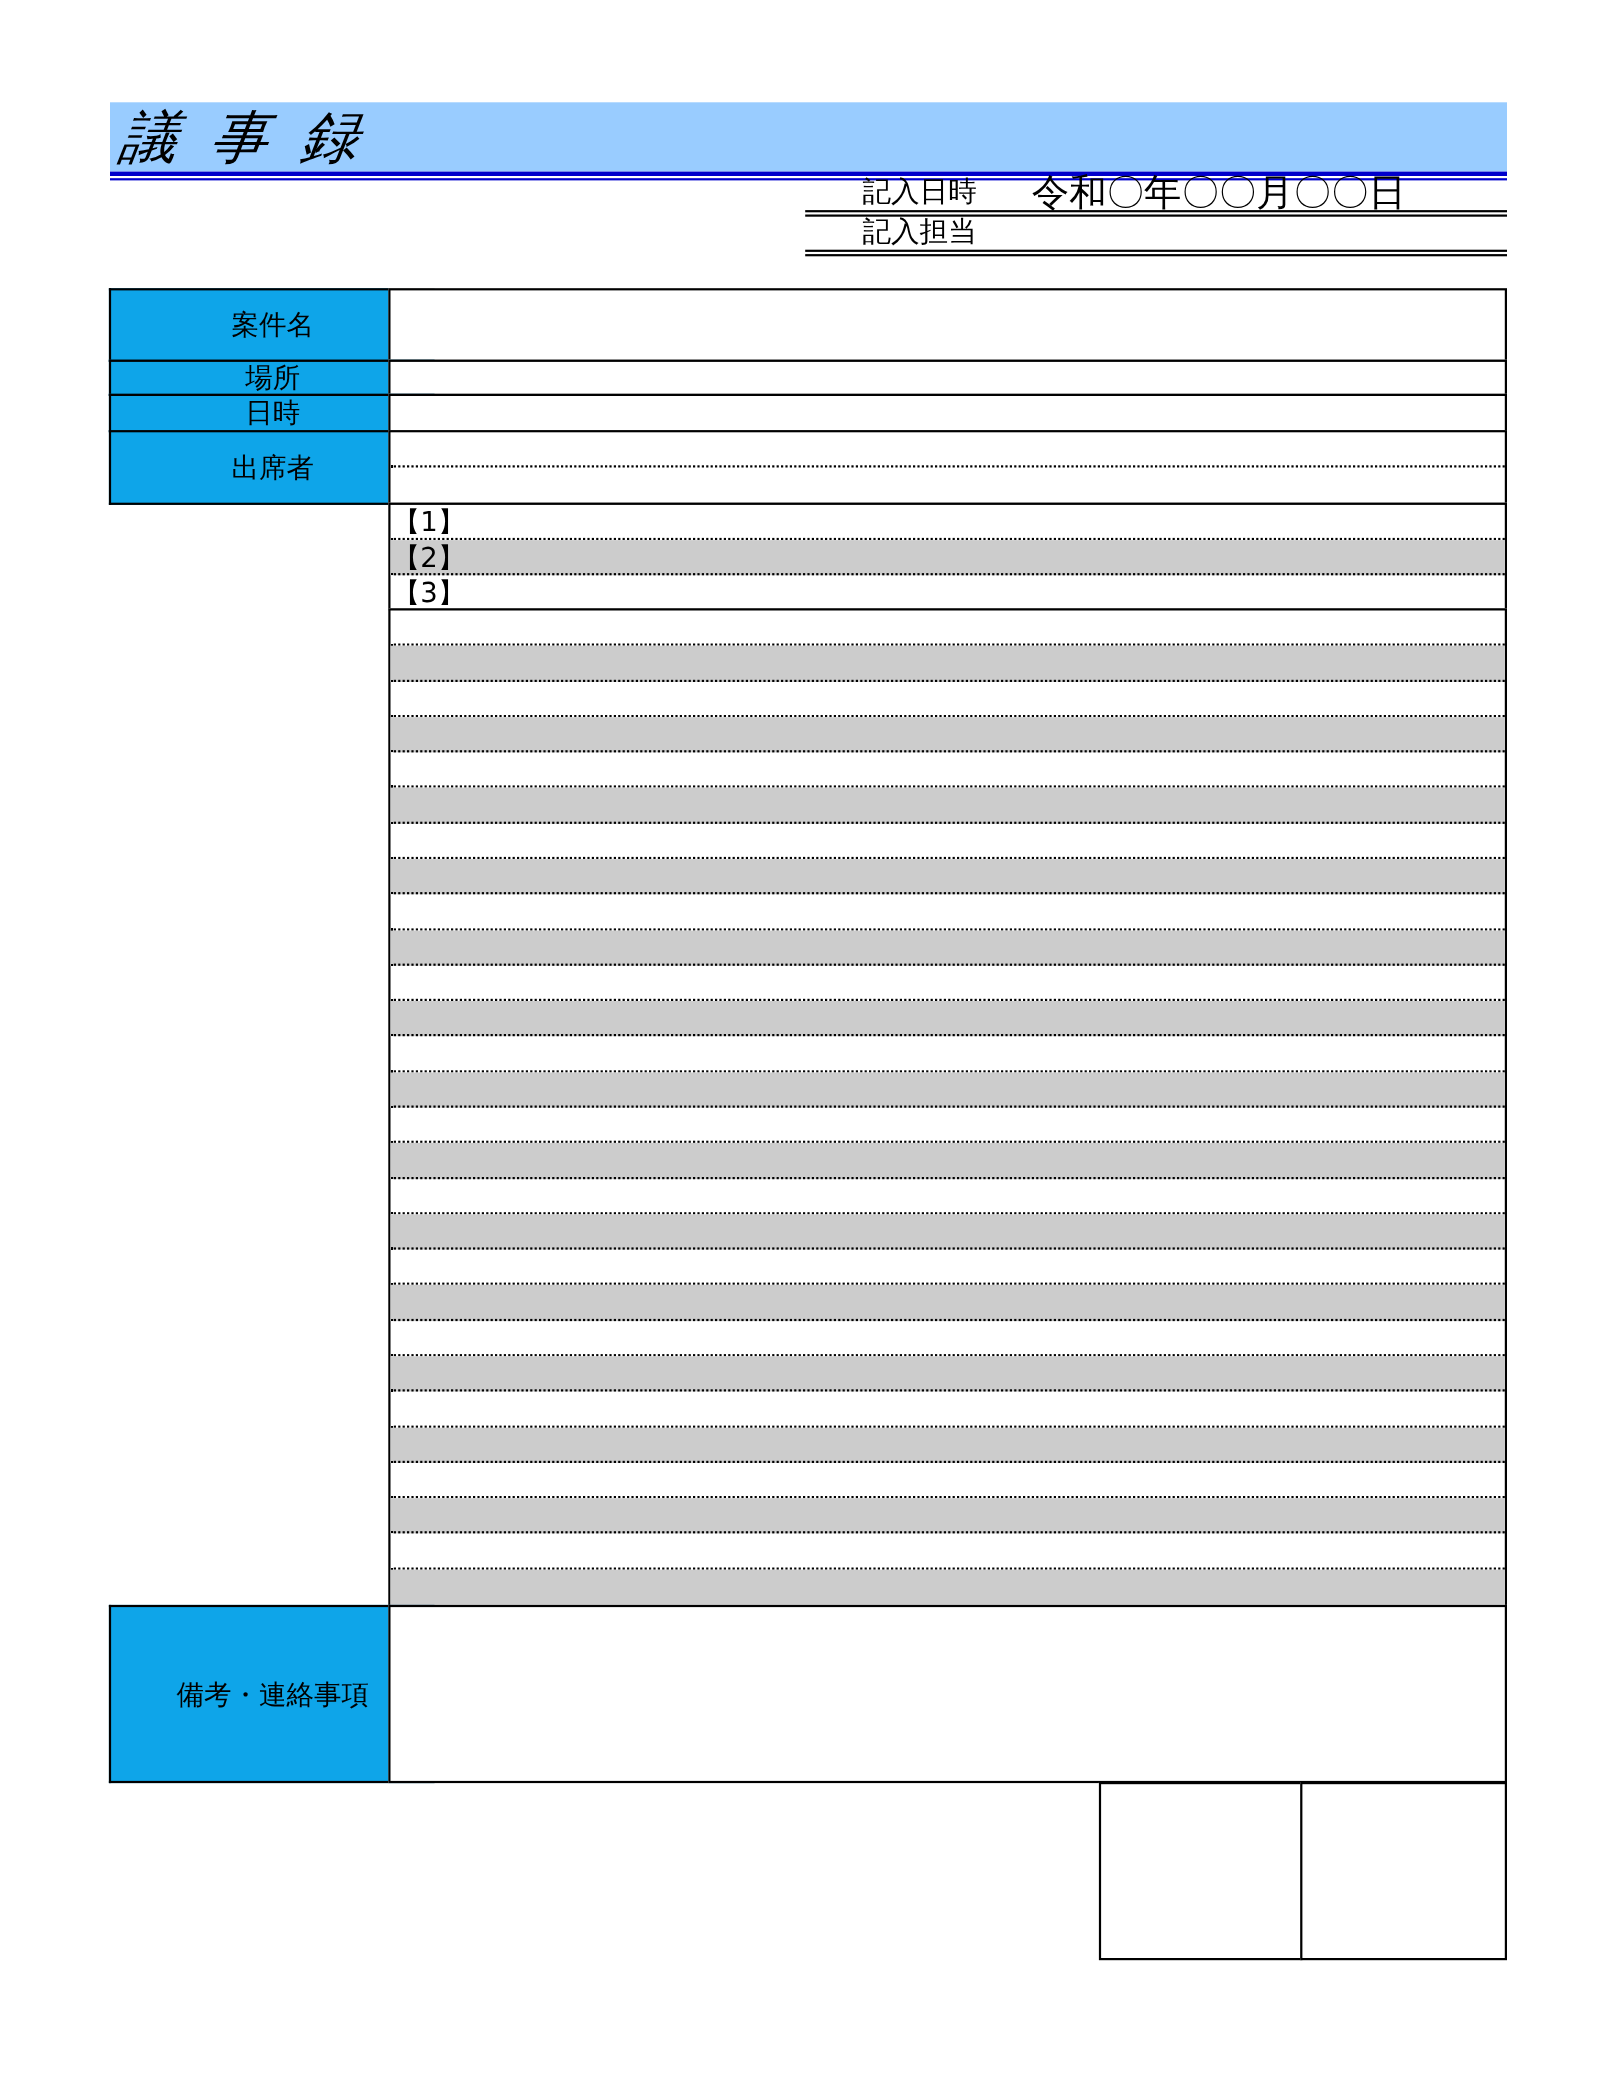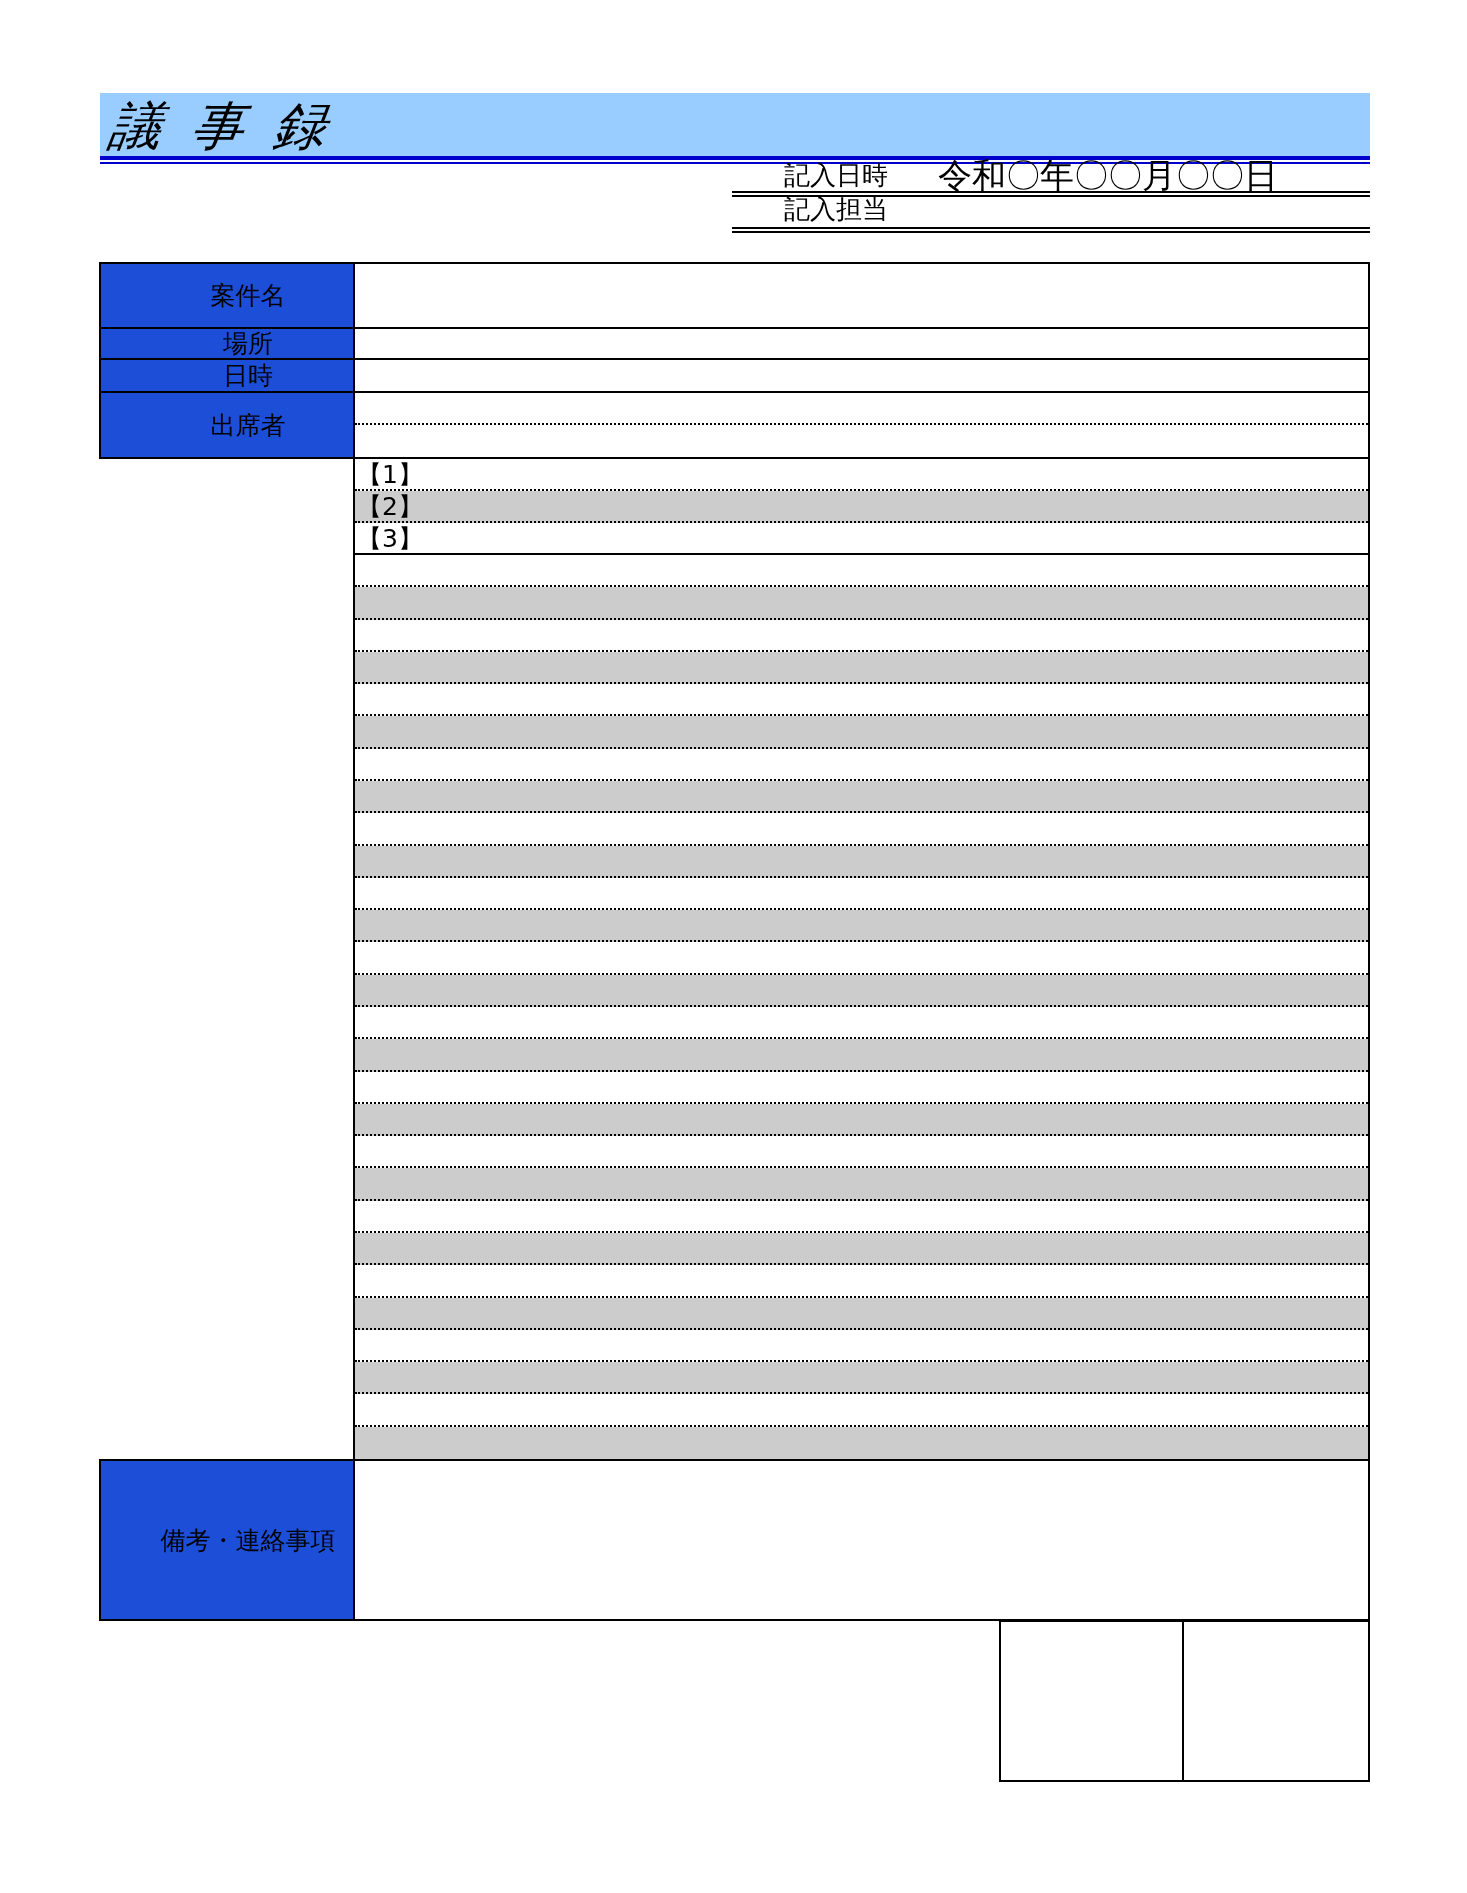--- a/index.html
+++ b/index.html
@@ -14,21 +14,21 @@
 
   .info { position: absolute; left: 732px; width: 638px; }
   .info-row { position: absolute; left: 0; width: 638px; height: 30px; }
   .info-row .lbl { position: absolute; left: 4px; top: 0; font-size: 26px; line-height: 30px; margin-left: 48px; }
   .info-row .val { position: absolute; left: 206px; top: 0; font-size: 34px; line-height: 30px; }
   .dbl { position: absolute; left: 0; width: 638px; height: 6px;
          border-top: 2px solid #000; border-bottom: 2px solid #000; box-sizing: border-box; }
 
   .sheet { position: absolute; left: 99px; top: 262px; width: 1271px; }
   .row { position: absolute; left: 0; width: 1271px; box-sizing: border-box; }
-  .label { position: absolute; left: 0; top: 0; bottom: 0; width: 296px; background: #1d4ed8;
+  .label { position: absolute; left: 0; top: 0; bottom: 0; width: 296px; background: #0ea5e9;
            border: 2px solid #000; border-right: none; box-sizing: border-box;
            display: flex; align-items: center; justify-content: center; font-size: 25px; }
   .field { position: absolute; left: 254px; top: 0; bottom: 0; right: 0; background: #fff;
            border: 2px solid #000; box-sizing: border-box; }
   .dotline { position: absolute; left: 0; right: 0; height: 0; border-top: 2px dotted #000; }
   .sub { position: absolute; left: 0; right: 0; height: 32px; box-sizing: border-box; }
   .sub.gray { background: #cccccc; }
   .sub .num { position: absolute; left: 2px; top: 0; font-size: 25px; line-height: 32px; }
   .stripe { position: absolute; left: 0; right: 0; box-sizing: border-box; }
   .stripe.gray { background: #cccccc; }
@@ -45,21 +45,21 @@
 </div>
 <div class="blue-line1"></div>
 <div class="blue-line2"></div>
 
 <div class="info" style="top:0;">
   <div class="info-row" style="top:160px;">
     <span class="lbl">記入日時</span>
     <span class="val">令和〇年〇〇月〇〇日</span>
   </div>
   <div class="dbl" style="top:191px;"></div>
-  <div class="info-row" style="top:196px;font-family:Liberation Mono, monospace;">
+  <div class="info-row" style="top:196px;">
     <span class="lbl">記入担当</span>
     <span class="val"></span>
   </div>
   <div class="dbl" style="top:227px;"></div>
 </div>
 
 <div class="sheet">
 
   <div class="row" style="top:0; height:67px;">
     <div class="label">案件名</div>

